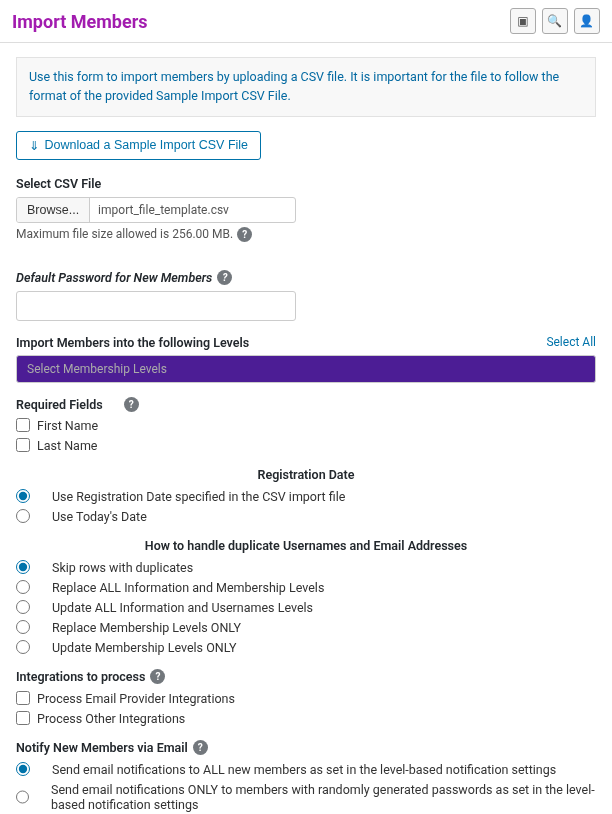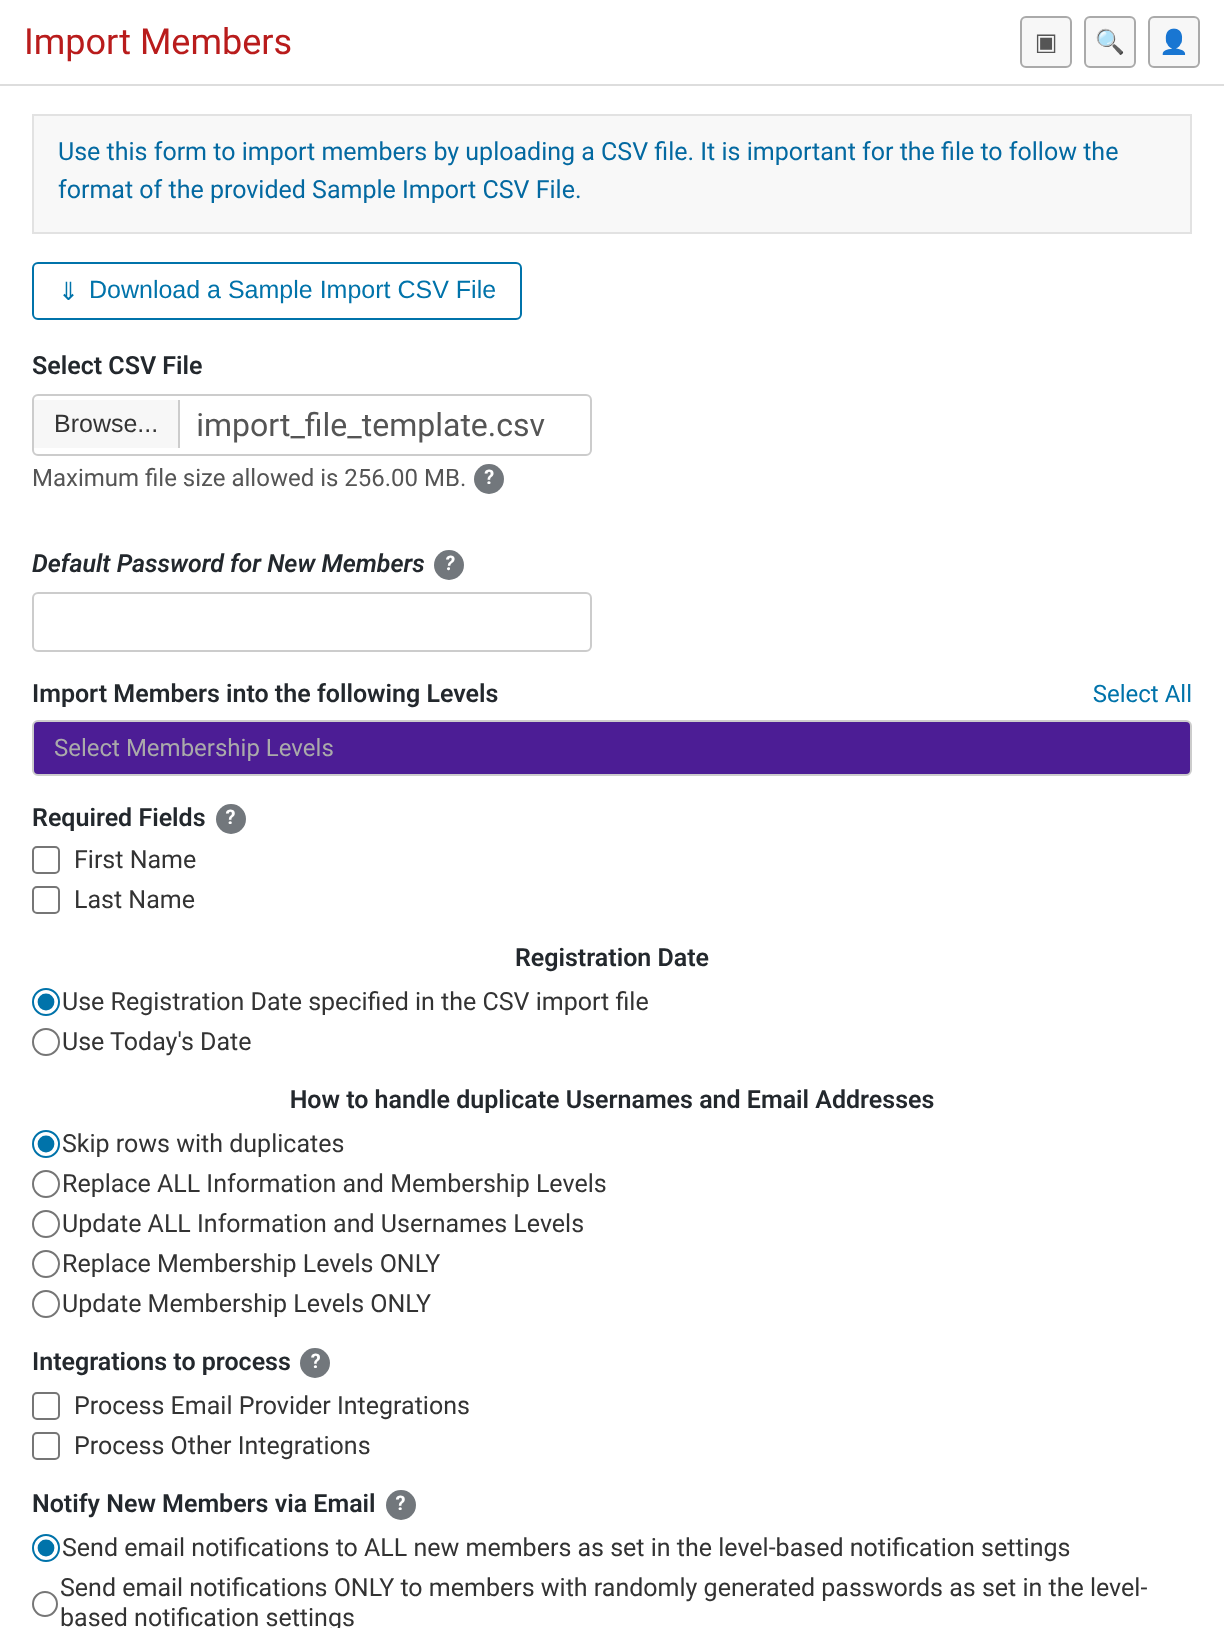--- a/index.html
+++ b/index.html
@@ -22,22 +22,22 @@
     .page-header {
       display: flex;
       align-items: center;
       justify-content: space-between;
       padding: 8px 12px;
       border-bottom: 1px solid #ddd;
       background: #fff;
     }
     .page-title {
       font-size: 18px;
-      font-weight: 400;
-      color: #b91c1c;
+      font-weight: 700;
+      color: #a21caf;
     }
     .header-icons {
       display: flex;
       gap: 6px;
       align-items: center;
     }
     .header-icon-btn {
       width: 26px;
       height: 26px;
       border: 1px solid #aaa;
@@ -98,21 +98,21 @@
       border: none;
       border-right: 1px solid #ccc;
       padding: 5px 10px;
       font-size: 12.5px;
       cursor: pointer;
       color: #333;
       white-space: nowrap;
     }
     .file-name {
       padding: 5px 8px;
-      font-size: 16px;
+      font-size: 12px;
       color: #555;
       flex: 1;
     }
     .file-max-size {
       font-size: 12px;
       color: #555;
       margin-bottom: 28px;
       display: flex;
       align-items: center;
       gap: 4px;
@@ -157,21 +157,21 @@
       color: #0073aa;
       cursor: pointer;
       text-decoration: none;
     }
     .required-fields-section {
       margin-bottom: 14px;
     }
     .required-fields-header {
       display: flex;
       align-items: center;
-      gap: 5px;
+      gap: 21px;
       margin-bottom: 6px;
     }
     .checkbox-row {
       display: flex;
       align-items: center;
       gap: 7px;
       margin-bottom: 5px;
       font-size: 12.5px;
     }
     .checkbox-row input[type="checkbox"] {
@@ -185,21 +185,21 @@
     .radio-section-title {
       font-size: 12.5px;
       font-weight: 600;
       color: #23282d;
       margin-bottom: 7px;
       text-align: center;
     }
     .radio-row {
       display: flex;
       align-items: center;
-      gap: 1px;
+      gap: 22px;
       margin-bottom: 5px;
       font-size: 12.5px;
     }
     .radio-row input[type="radio"] {
       width: 14px;
       height: 14px;
       cursor: pointer;
       accent-color: #0073aa;
     }
     .section-header-with-help {

